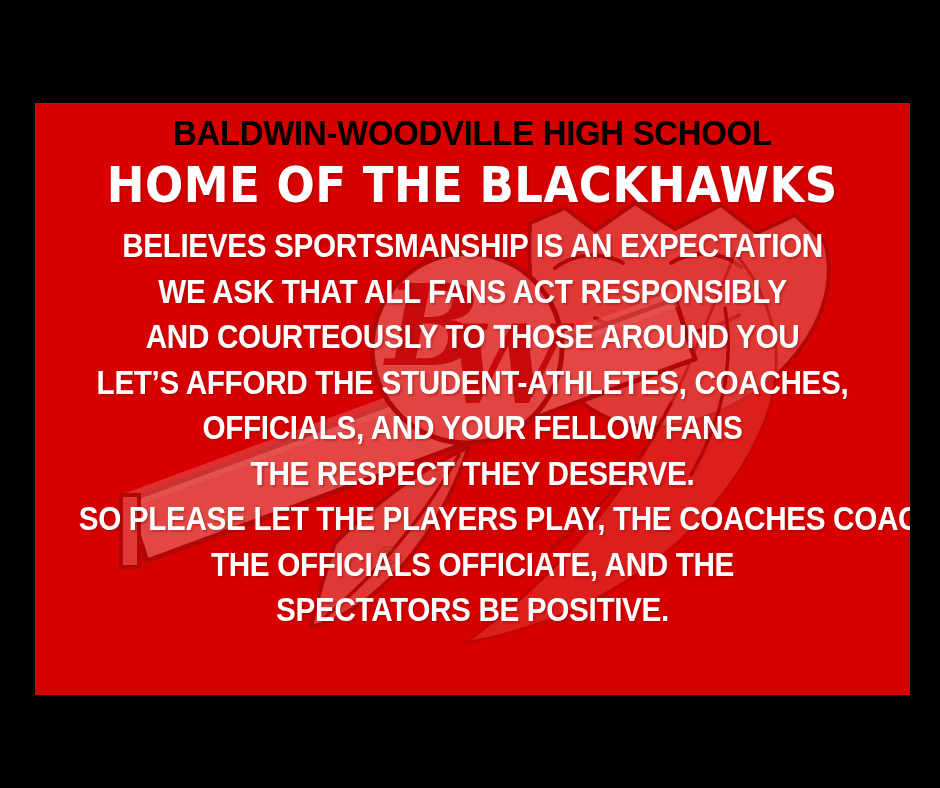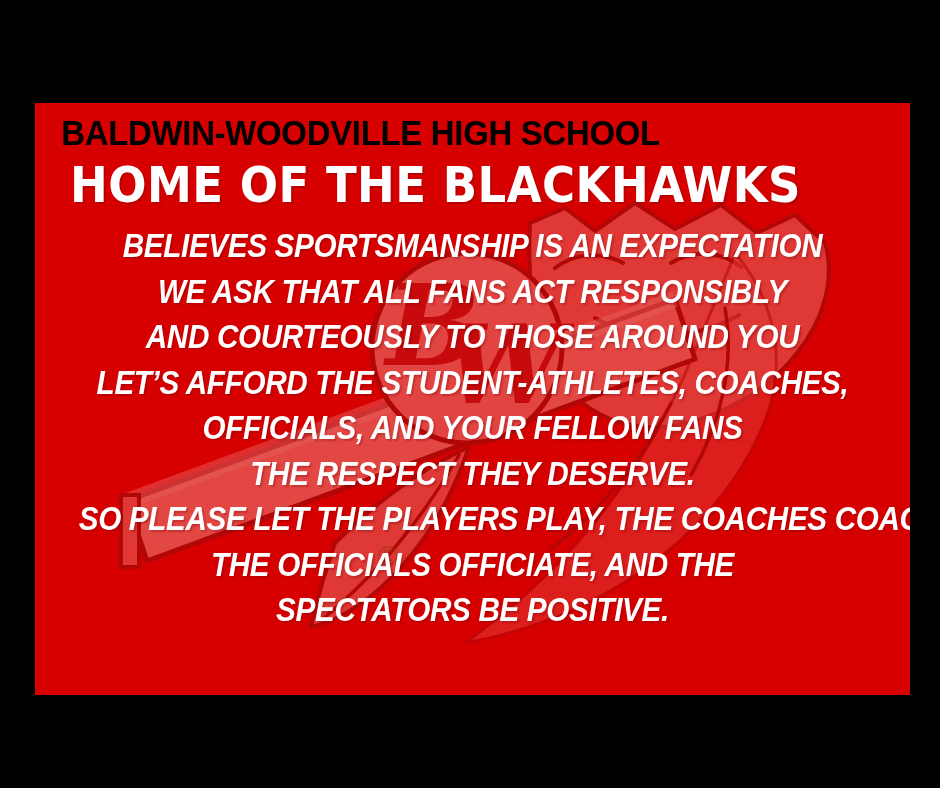--- a/index.html
+++ b/index.html
@@ -44,20 +44,21 @@
 
   
   #content {
     position: absolute;
     left: 0;
     top: 0;
     width: 875px;
     height: 592px;
     display: flex;
     flex-direction: column;
+    align-items: center;
   }
 
   .school-name {
     margin-top: 8px;
     color: #000000;
     font-family: "Liberation Sans", sans-serif;
     font-weight: bold;
     font-size: 35px;
     letter-spacing: -0.3px;
     line-height: 44px;
@@ -75,21 +76,20 @@
     letter-spacing: 0.5px;
     transform: scaleX(0.92);
     white-space: nowrap;
     text-shadow: 2px 2px 2px rgba(120,0,0,0.35);
   }
 
   .body-lines {
     margin-top: 8px;
     width: 875px;
     text-align: center;
-    font-style: italic;
   }
 
   .body-line {
     color: #ffffff;
     font-family: "Liberation Sans", sans-serif;
     font-weight: bold;
     font-size: 33px;
     line-height: 45.5px;
     letter-spacing: -0.4px;
     transform: scaleX(0.90);

